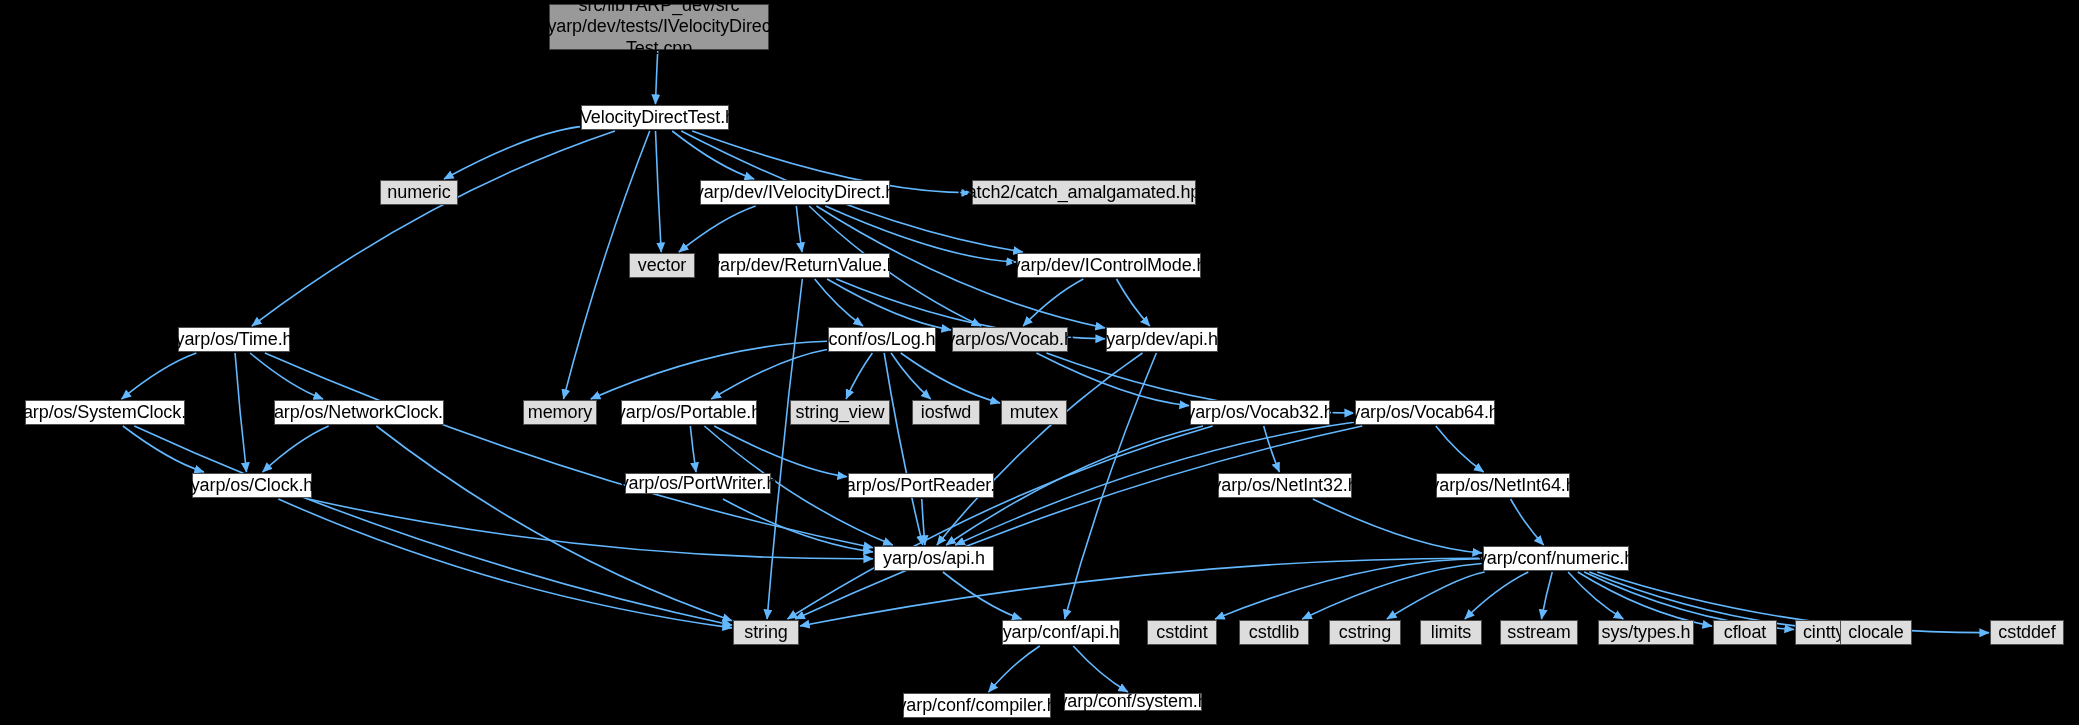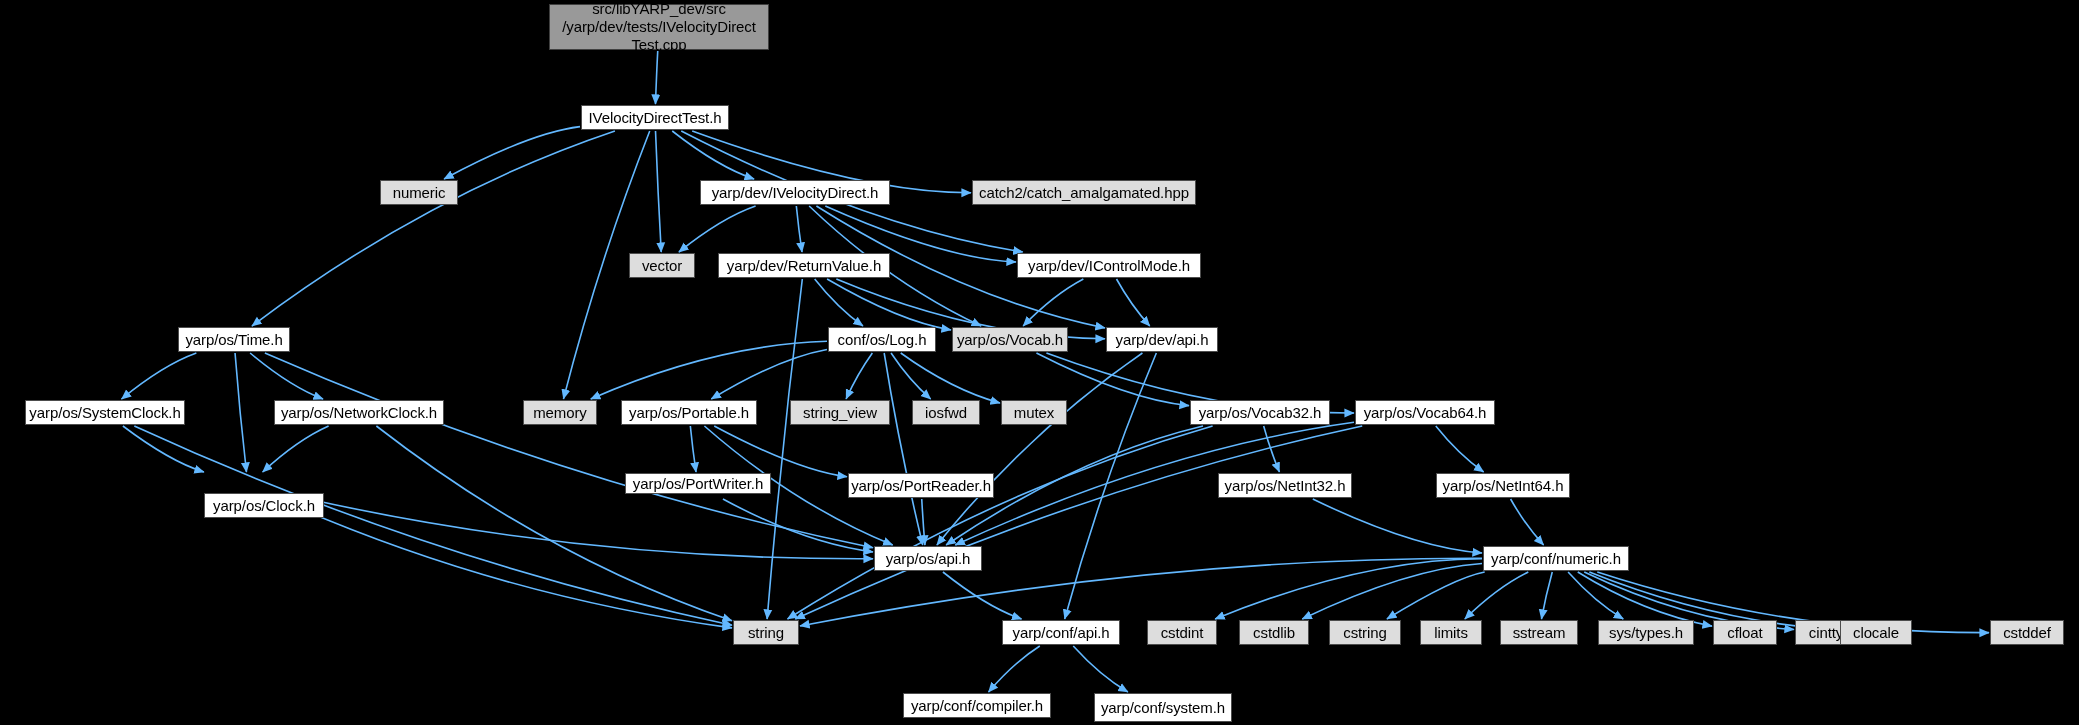--- a/index.html
+++ b/index.html
@@ -27,21 +27,21 @@
     pointer-events: none;
   }
   .node {
     position: absolute;
     box-sizing: border-box;
     display: flex;
     align-items: center;
     justify-content: center;
     text-align: center;
     border: 1px solid #4d4d4d;
-    font-size: 15px;
+    font-size: 18px;
     line-height: 1.18;
     color: #000000;
     white-space: pre-line;
     padding: 0 5px;
     letter-spacing: -0.1px;
   }
   .node.hdr {           
     background: #ffffff;
   }
   .node.ext {           
@@ -152,31 +152,31 @@
       <div class="node hdr" style="left: 621px; top: 400px; width: 136px; height: 25px;">yarp/os/Portable.h</div>
       <div class="node ext" style="left: 790px; top: 400px; width: 100px; height: 25px;">string_view</div>
       <div class="node ext" style="left: 912px; top: 400px; width: 68px; height: 25px;">iosfwd</div>
       <div class="node ext" style="left: 1001px; top: 400px; width: 66px; height: 25px;">mutex</div>
       <div class="node hdr" style="left: 1190px; top: 400px; width: 140px; height: 25px;">yarp/os/Vocab32.h</div>
       <div class="node hdr" style="left: 1355px; top: 400px; width: 140px; height: 25px;">yarp/os/Vocab64.h</div>
       <div class="node hdr" style="left: 625px; top: 473px; width: 146px; height: 21px;">yarp/os/PortWriter.h</div>
       <div class="node hdr" style="left: 848px; top: 473px; width: 146px; height: 25px;">yarp/os/PortReader.h</div>
       <div class="node hdr" style="left: 1218px; top: 473px; width: 134px; height: 25px;">yarp/os/NetInt32.h</div>
       <div class="node hdr" style="left: 1436px; top: 473px; width: 134px; height: 25px;">yarp/os/NetInt64.h</div>
-      <div class="node hdr" style="left: 874px; top: 546px; width: 108px; height: 25px;">yarp/os/api.h</div>
+      <div class="node hdr" style="left: 874px; top: 546px; width: 120px; height: 25px;">yarp/os/api.h</div>
       <div class="node hdr" style="left: 1483px; top: 546px; width: 146px; height: 25px;">yarp/conf/numeric.h</div>
       <div class="node ext" style="left: 733px; top: 620px; width: 66px; height: 25px;">string</div>
       <div class="node hdr" style="left: 1002px; top: 620px; width: 118px; height: 25px;">yarp/conf/api.h</div>
       <div class="node ext" style="left: 1147px; top: 620px; width: 70px; height: 25px;">cstdint</div>
       <div class="node ext" style="left: 1239px; top: 620px; width: 70px; height: 25px;">cstdlib</div>
       <div class="node ext" style="left: 1329px; top: 620px; width: 72px; height: 25px;">cstring</div>
       <div class="node ext" style="left: 1420px; top: 620px; width: 62px; height: 25px;">limits</div>
       <div class="node ext" style="left: 1500px; top: 620px; width: 78px; height: 25px;">sstream</div>
       <div class="node ext" style="left: 1598px; top: 620px; width: 96px; height: 25px;">sys/types.h</div>
       <div class="node ext" style="left: 1713px; top: 620px; width: 64px; height: 25px;">cfloat</div>
       <div class="node ext" style="left: 1795px; top: 620px; width: 86px; height: 25px;">cinttypes</div>
       <div class="node ext" style="left: 1840px; top: 620px; width: 72px; height: 25px;">clocale</div>
       <div class="node ext" style="left: 1990px; top: 620px; width: 74px; height: 25px;">cstddef</div>
-      <div class="node hdr" style="left: 204px; top: 473px; width: 120px; height: 25px; margin-top: 20px;">yarp/os/Clock.h</div>
+      <div class="node hdr" style="left: 192px; top: 473px; width: 120px; height: 25px;">yarp/os/Clock.h</div>
       <div class="node hdr" style="left: 903px; top: 693px; width: 148px; height: 25px;">yarp/conf/compiler.h</div>
-      <div class="node hdr" style="left: 1094px; top: 693px; width: 138px; height: 29px;">yarp/conf/system.h</div>
+      <div class="node hdr" style="left: 1064px; top: 693px; width: 138px; height: 18px;">yarp/conf/system.h</div>
     </div>
 </div>
 
 </body></html>

